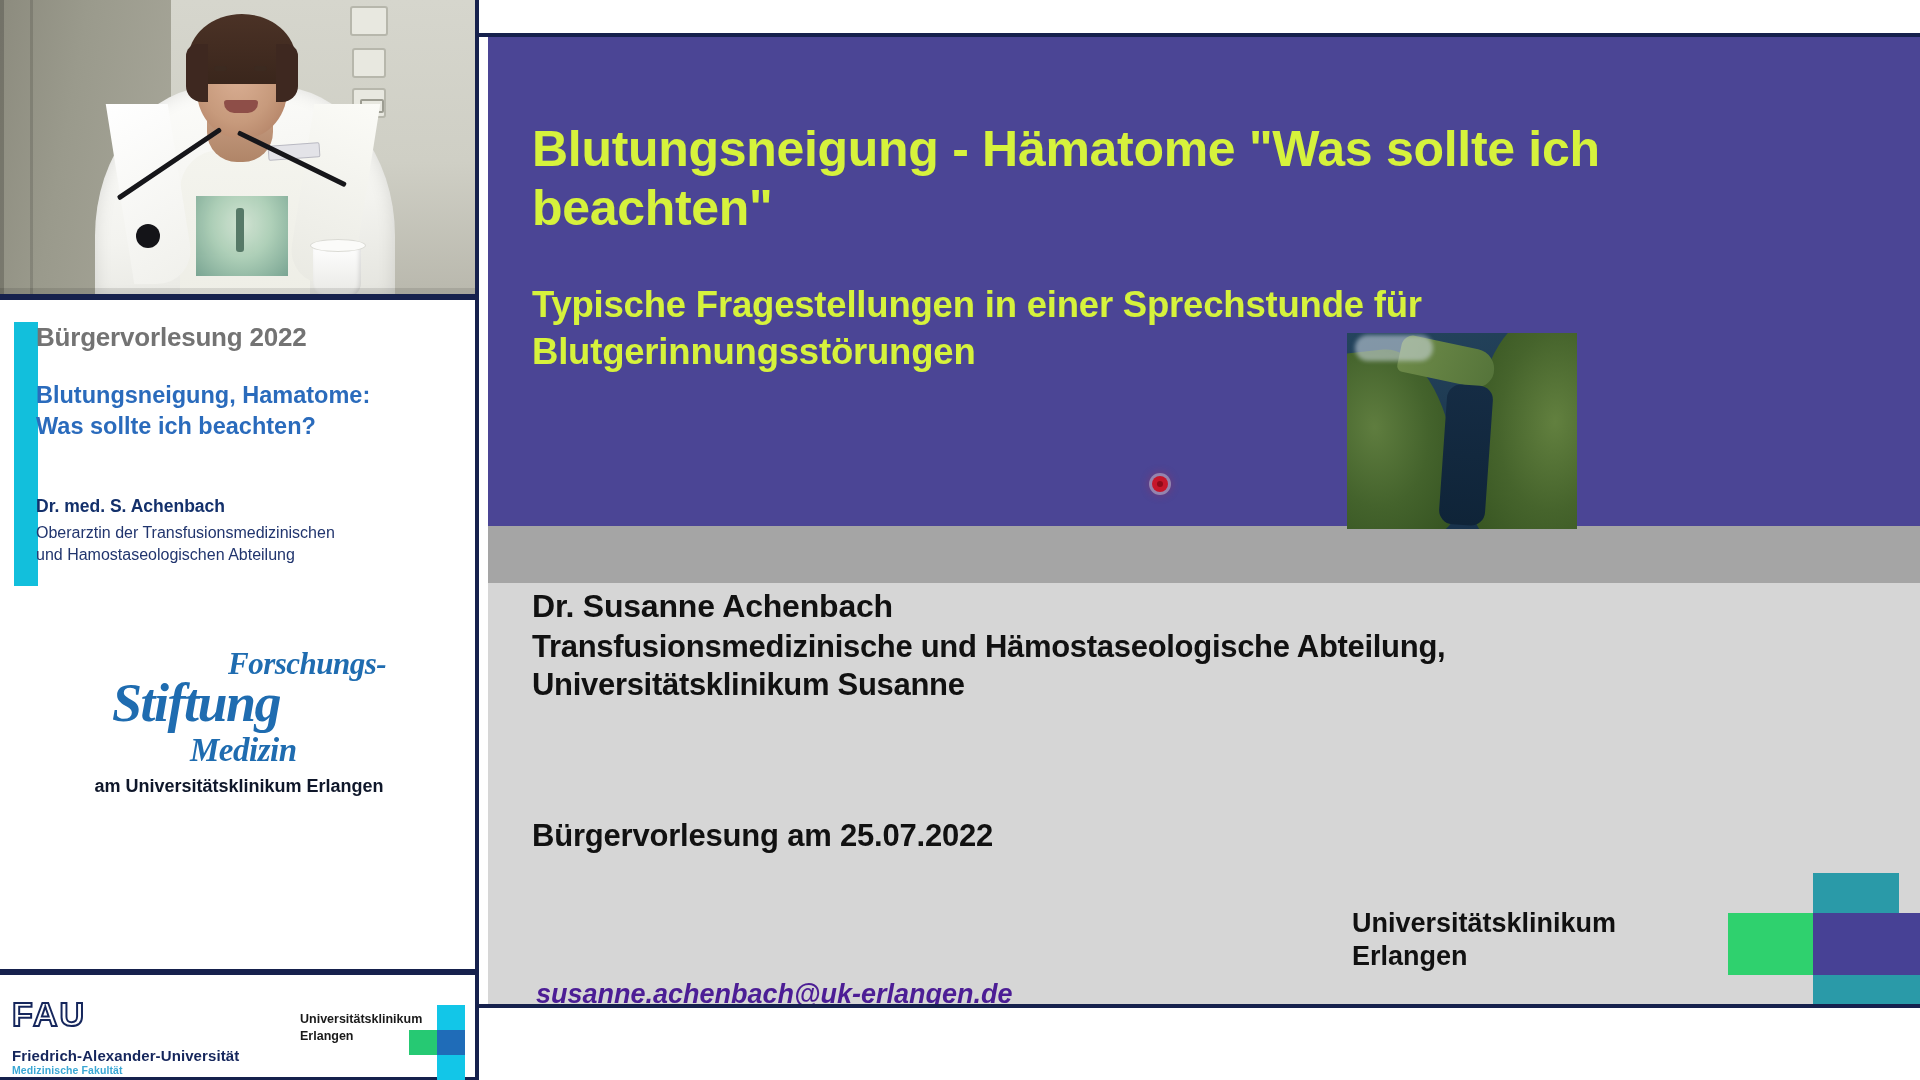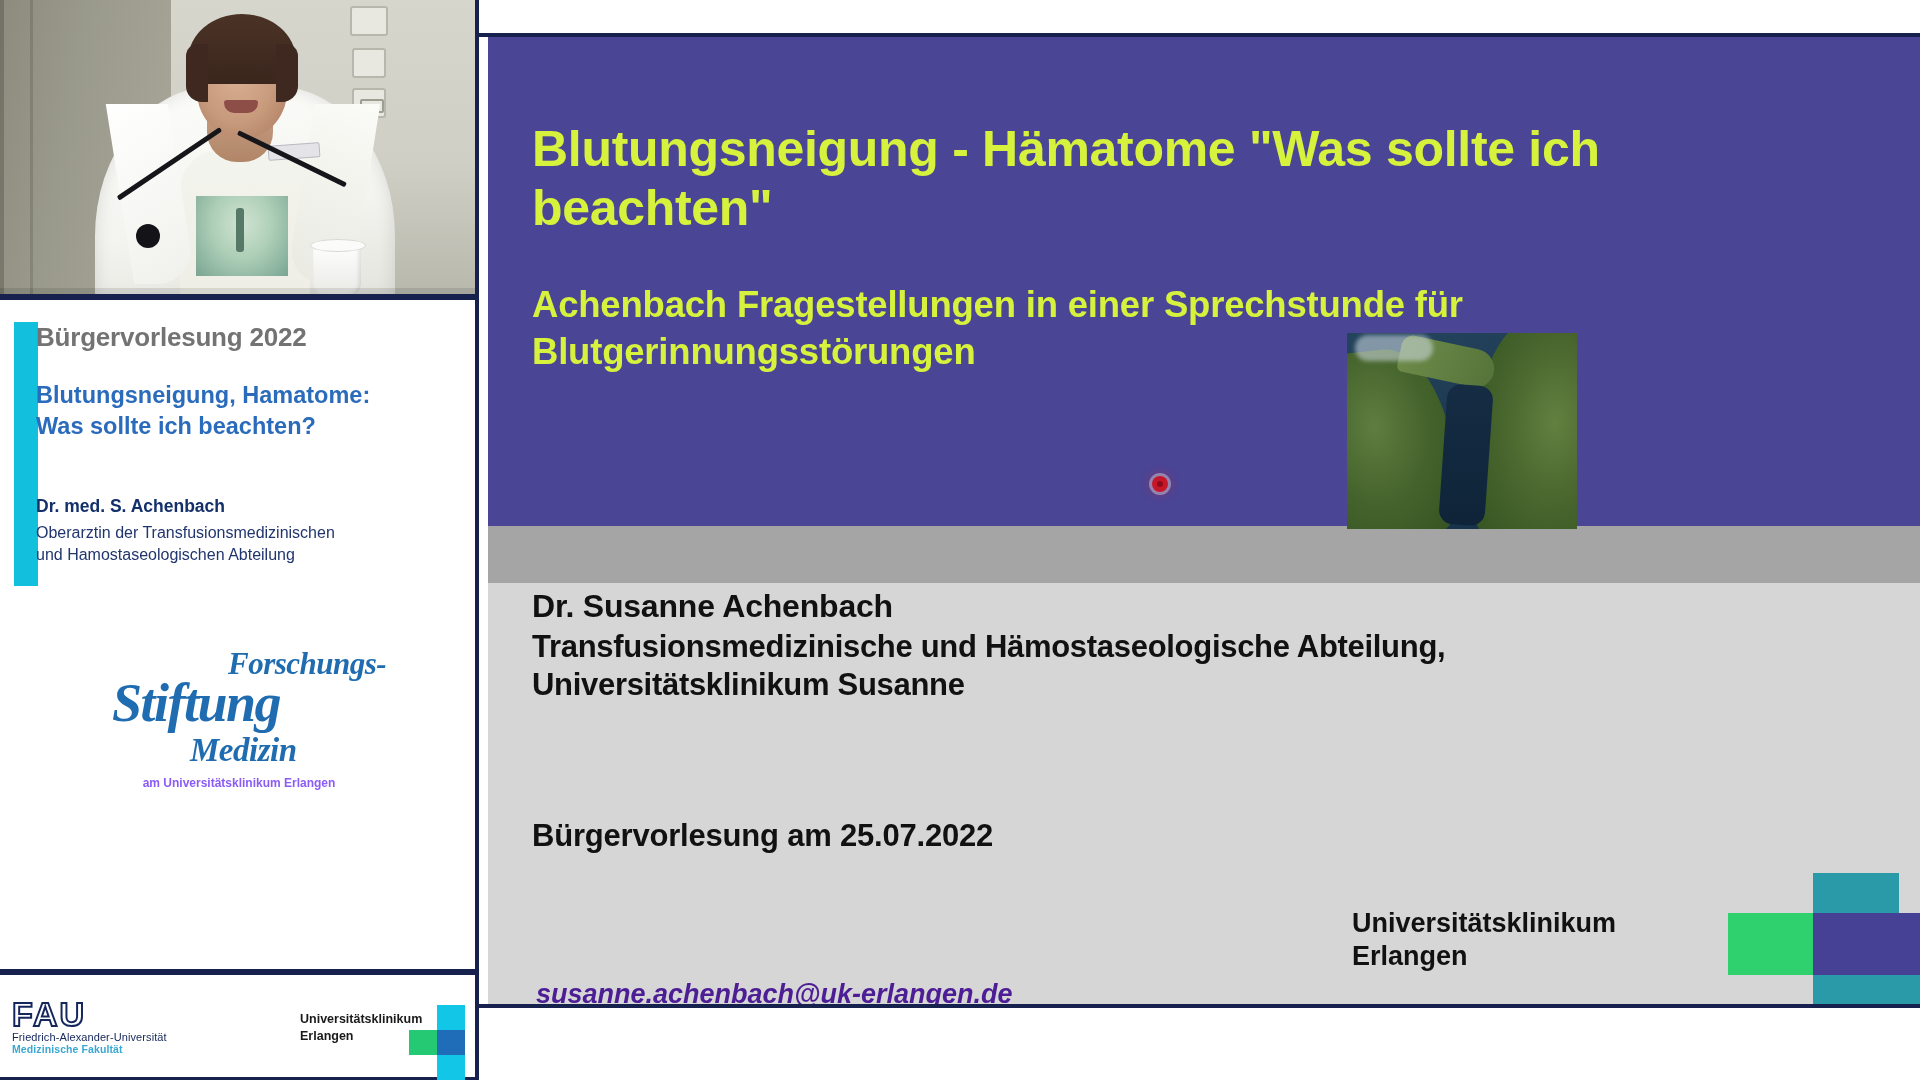--- a/index.html
+++ b/index.html
@@ -136,36 +136,36 @@
     font-family: "Liberation Serif", serif; font-style: italic; font-weight: bold;
     font-size: 54px; color:#1f6cb0; letter-spacing:-1.5px;
   }
   .st-med {
     position:absolute; left:190px; top:102px;
     font-family: "Liberation Serif", serif; font-style: italic; font-weight: bold;
     font-size: 33px; color:#1f6cb0; letter-spacing:-.5px;
   }
   .st-am {
     position:absolute; left:0; top:146px; width:478px; text-align:center;
-    font-size: 12px; font-weight: bold; color:#8b5cf6;
+    font-size: 18px; font-weight: bold; color:#0f172a;
   }
 
   
   #left-footer {
     position:absolute; left:0; top:972px; width:478px; height:108px;
     background:#ffffff; border:3px solid #16214d; border-left:0;
   }
   #fau-logo { position:absolute; left:12px; top:22px; }
   .fau-mark {
     font-family:"Liberation Sans", sans-serif; font-weight:bold; font-size:34px;
     color:#ffffff; letter-spacing:2px; line-height:1;
     -webkit-text-stroke: 2px #15265c;
     text-shadow: 0 0 0 #15265c;
   }
-  .fau-l1 { font-size: 11px; font-weight:normal; color:#15265c; margin-top:0; letter-spacing:.1px;}
+  .fau-l1 { font-size: 15px; font-weight:bold; color:#15265c; margin-top:16px; letter-spacing:.1px;}
   .fau-l2 { font-size: 10.5px; font-weight:bold; color:#3aa7d4; letter-spacing:.1px;}
   #uke-logo-left { position:absolute; left:300px; top:30px; width:176px; height:60px; }
   .uke-text-l { position:absolute; left:0; top:6px; font-size:12.5px; font-weight:bold;
      color:#1a1a1a; line-height:1.35; }
   .uke-sq { position:absolute; }
   .uke-sq.cy-top   { left:137px; top:0px;  width:28px; height:25px; background:#12c6e8; }
   .uke-sq.gr       { left:109px; top:25px; width:28px; height:25px; background:#26c973; }
   .uke-sq.bl       { left:137px; top:25px; width:28px; height:25px; background:#1f6cb8; }
   .uke-sq.cy-bot   { left:137px; top:50px; width:28px; height:25px; background:#12c6e8; }
 
@@ -348,21 +348,21 @@
         <div class="uke-sq cy-bot"></div>
       </div>
     </div>
   </div>
 
   <div id="right-area">
     <div id="slide">
 
       <div id="slide-header">
         <div id="slide-title">Blutungsneigung - Hämatome "Was sollte ich beachten"</div>
-        <div id="slide-subtitle">Achenbach Fragestellungen in einer Sprechstunde für Blutgerinnungsstörungen</div>
+        <div id="slide-subtitle">Typische Fragestellungen in einer Sprechstunde für Blutgerinnungsstörungen</div>
         <div id="laser-dot"></div>
       </div>
 
       <div id="slide-graybar"></div>
       <div id="slide-body"></div>
 
       <div id="satellite-inset">
         <div class="sat-water"></div>
         <div class="sat-landL"></div>
         <div class="sat-landR"></div>

